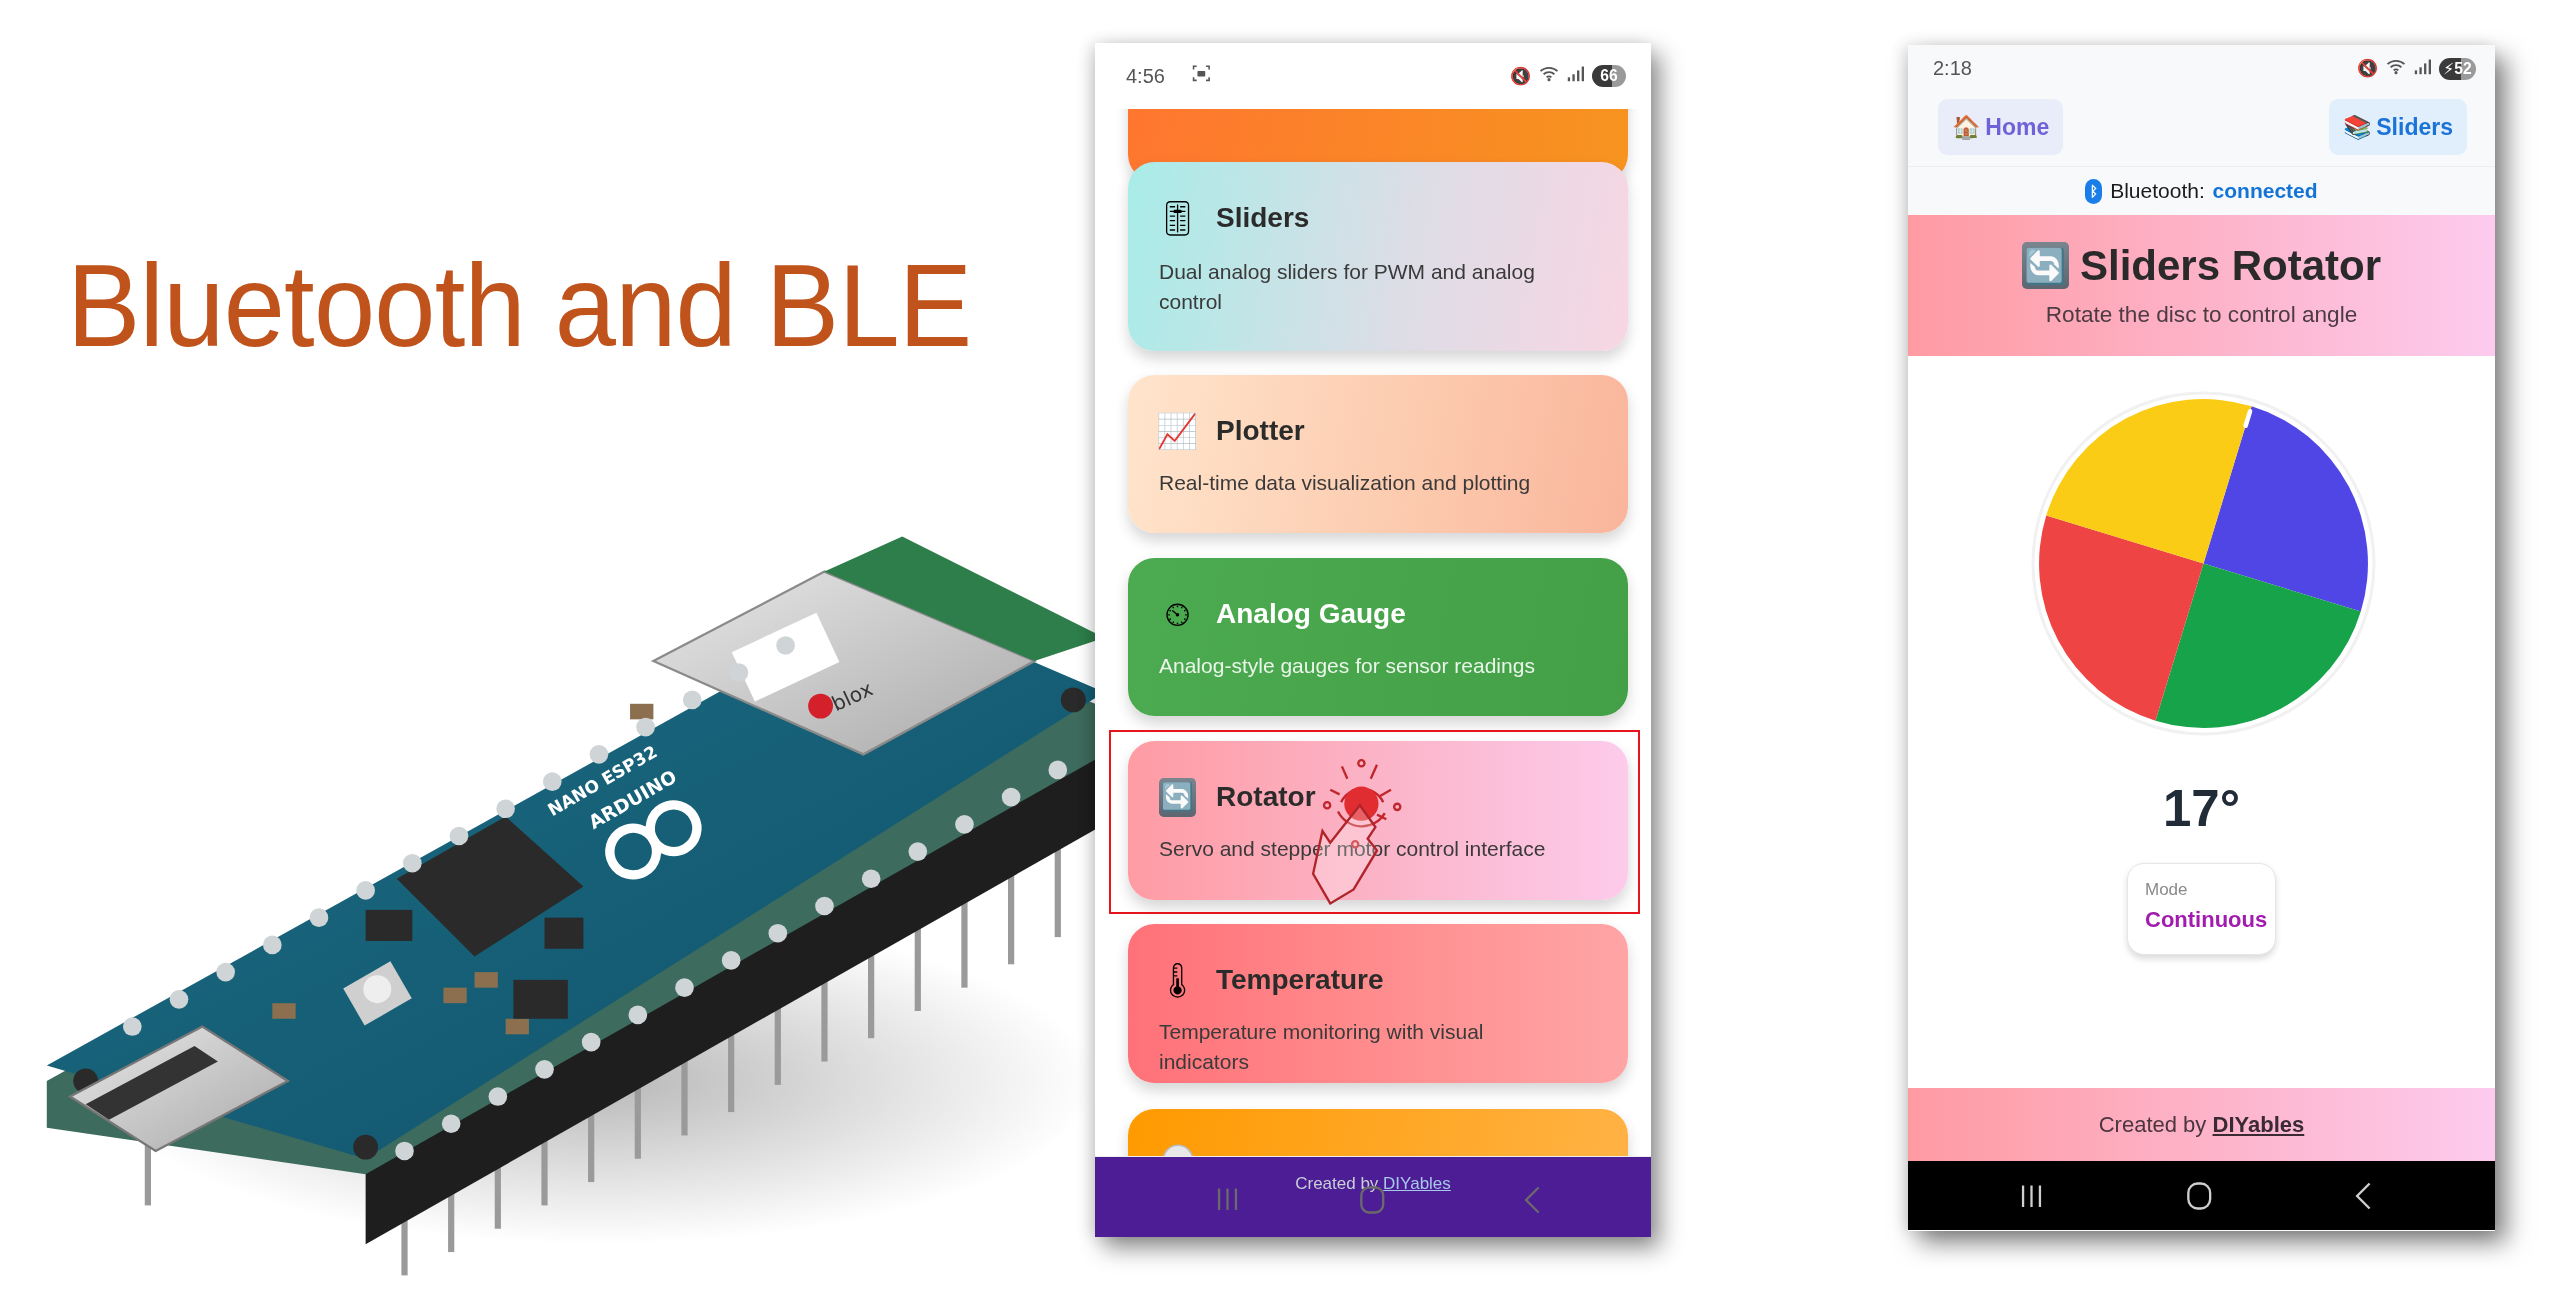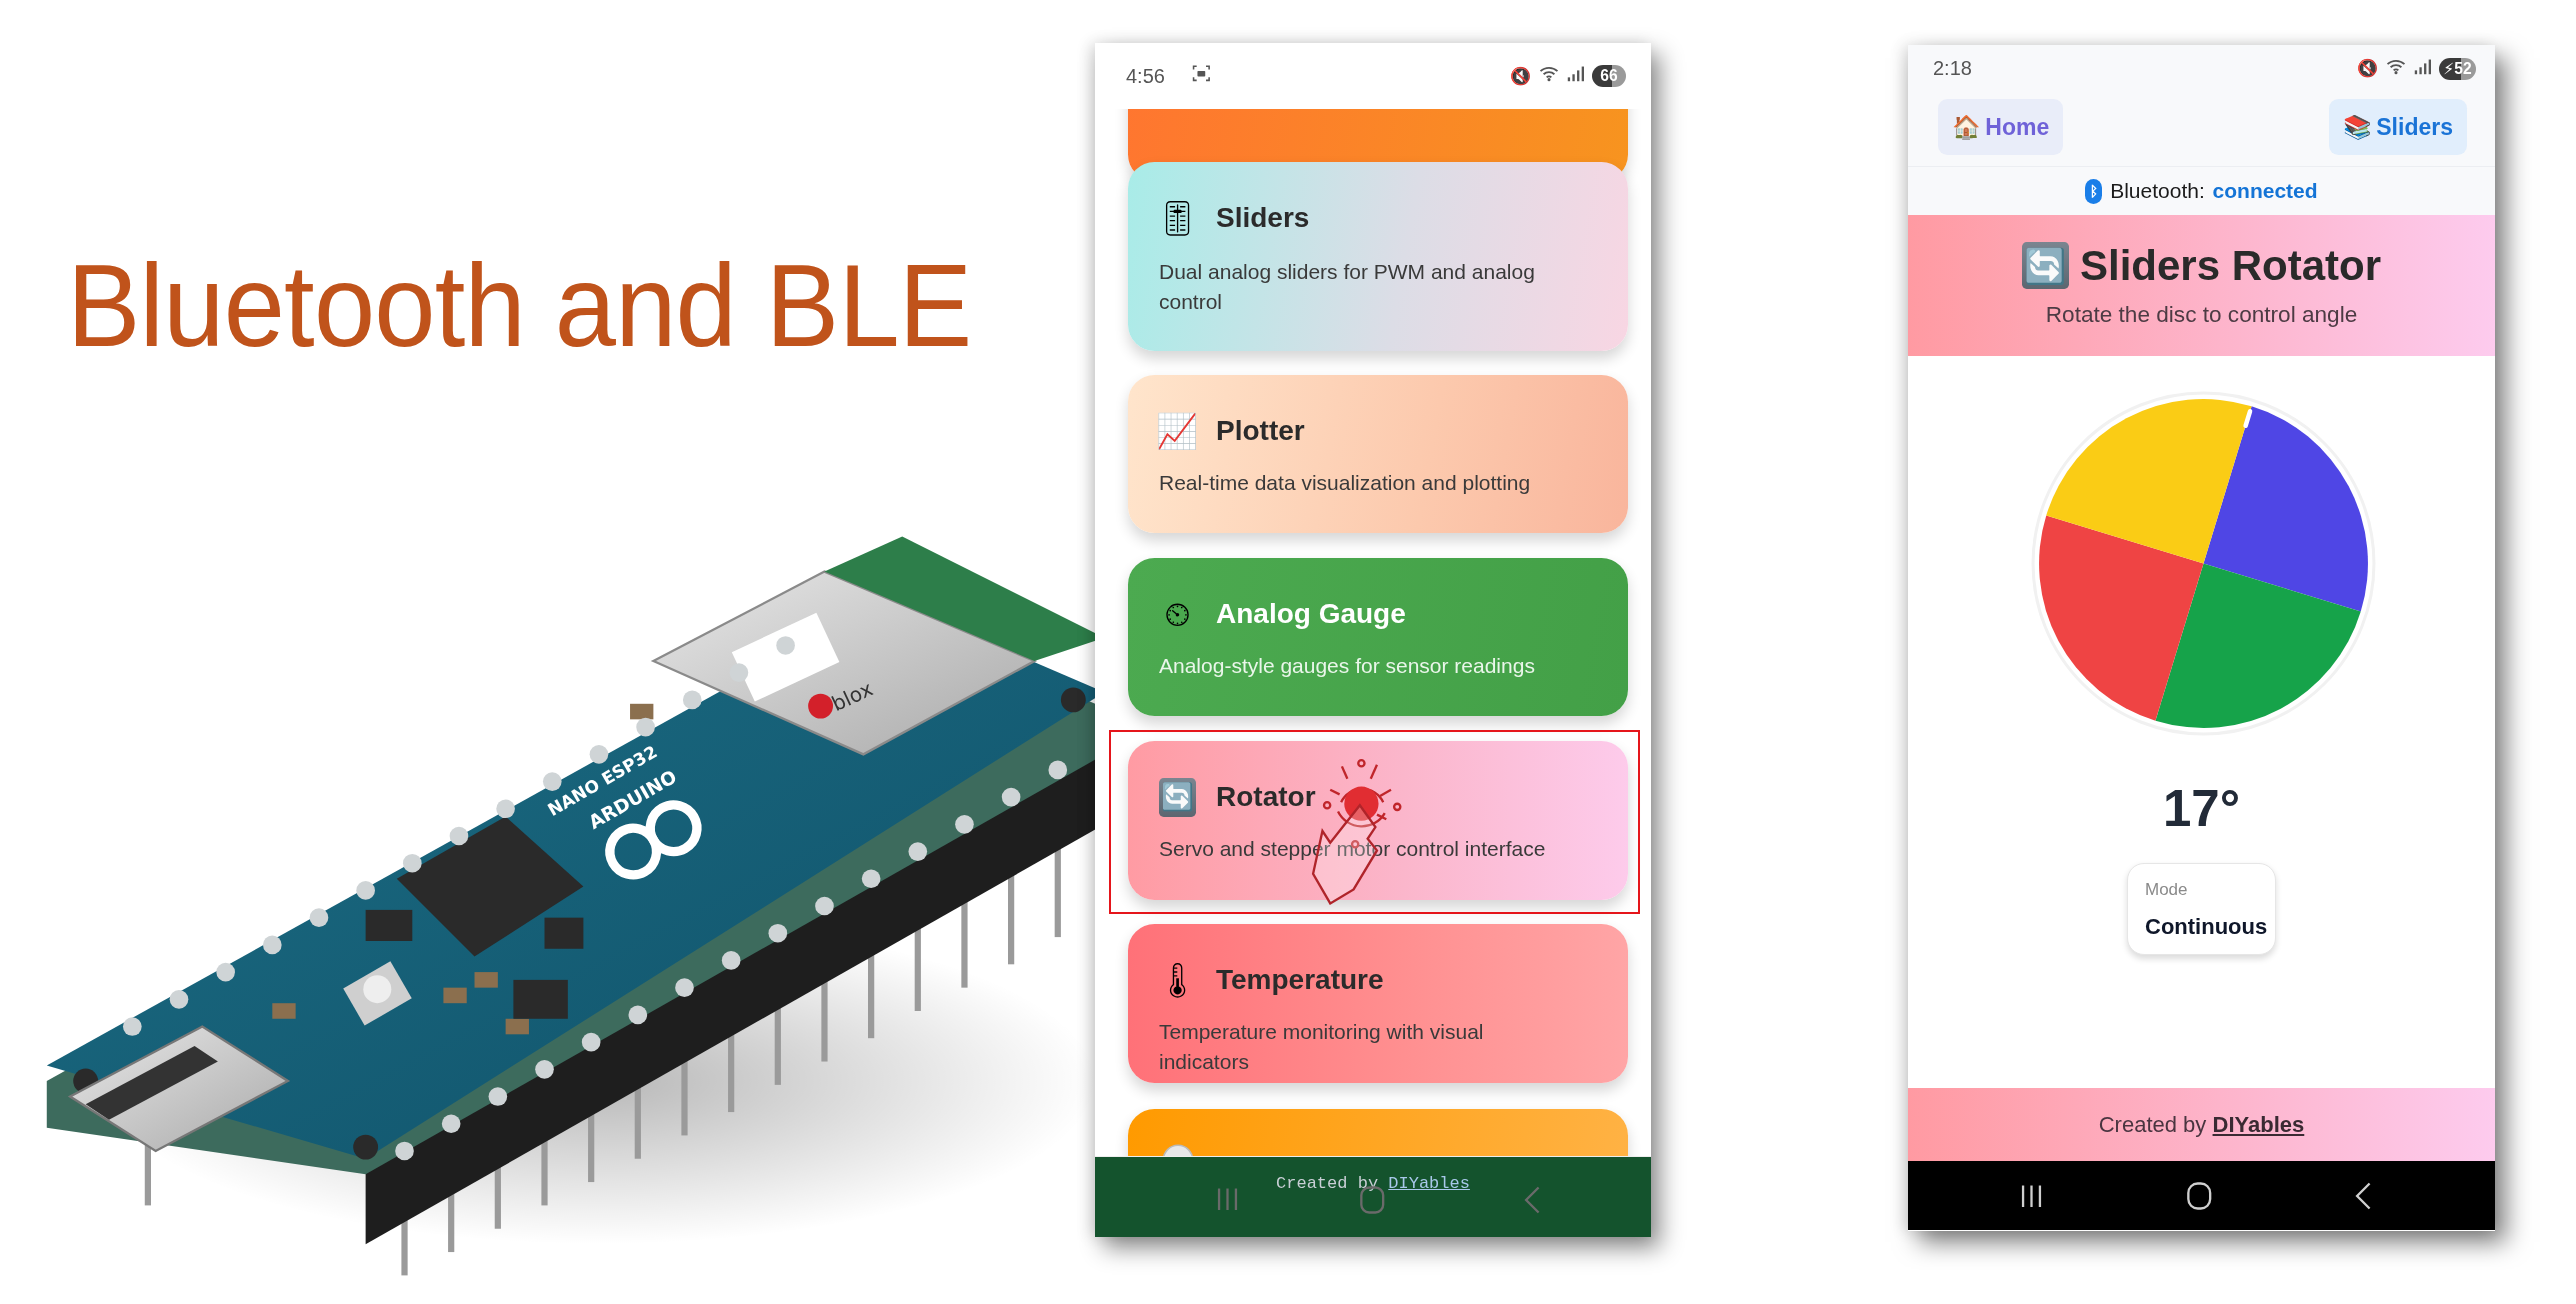--- a/index.html
+++ b/index.html
@@ -59,21 +59,21 @@
   .card-orange-bottom { top: 1066px; height: 163px; background: linear-gradient(100deg, #ff9a00 0%, #ffb347 100%); }
 
   .highlight-box {
     position: absolute; left: 14px; top: 687px; width: 531px; height: 184px;
     border: 2.3px solid #e5151b; z-index: 2; pointer-events: none;
   }
   .tap-hand { position: absolute; left: 204px; top: 714px; width: 117px; height: 148px; z-index: 2; }
 
   .p1-nav {
     position: absolute; left: 0; top: 1113px; width: 100%; height: 82px; z-index: 3;
-    background: #14532d; border-top: 0.8px solid #eee; font-family: Liberation Mono, monospace;
+    background: #4c1d95; border-top: 0.8px solid #eee;
   }
   .p1-nav .created {
     position: absolute; left: 0; width: 100%; top: 17px; text-align: center;
     font-size: 17px; color: #c9cfd6;
   }
   .p1-nav .created a { color: #a8c8ea; text-decoration: underline; }
   .nav-btn { position: absolute; top: 23px; width: 47px; height: 39px; display: flex; align-items: center; justify-content: center; color: #6a6a6a; }
   .p1-nav .nav-recent { left: 109px; }
   .p1-nav .nav-home { left: 254px; }
   .p1-nav .nav-back { left: 414px; }
@@ -126,21 +126,21 @@
   .p2-hero .hero-title .emoji-box { width: 47px; height: 47px; font-size: 34px; }
   .p2-hero .hero-sub { position: absolute; left: 0; width: 100%; top: 87px; font-size: 22.6px; color: #4d3b44; }
   .p2-disc { position: absolute; left: 122px; top: 345px; width: 347px; height: 347px; }
   .p2-angle { position: absolute; left: 0; width: 100%; top: 734px; text-align: center; font-size: 51px; font-weight: bold; color: #222b38; }
   .p2-mode {
     position: absolute; left: 219px; top: 818px; width: 149px; height: 92px;
     background: #fff; border-radius: 17px; border: 0.8px solid #e6e6e6;
     box-shadow: 0 3.1px 6.2px rgba(0,0,0,0.14); padding: 15.6px 17px;
   }
   .p2-mode .mode-label { font-size: 17px; color: #8a8a8a; }
-  .p2-mode .mode-value { font-size: 22px; color: #0f172a; margin-top: 14px; font-weight: bold; }
+  .p2-mode .mode-value { font-size: 22px; color: #a21caf; margin-top: 7px; font-weight: bold; }
   .p2-footer {
     position: absolute; left: 0; top: 1043px; width: 100%; height: 74px;
     background: linear-gradient(90deg, #ff9aa2 0%, #fdb5cc 55%, #fdcbee 100%);
     display: flex; align-items: center; justify-content: center; gap: 6.2px;
     font-size: 22px; color: #4a3540;
   }
   .p2-footer a { color: #3a2a33; font-weight: bold; text-decoration: underline; }
   .p2-nav { position: absolute; left: 0; top: 1116px; width: 100%; height: 69px; background: #000; }
   .p2-nav .nav-btn { top: 15.6px; color: #cfcfcf; }
   .p2-nav .nav-recent { left: 100px; }

